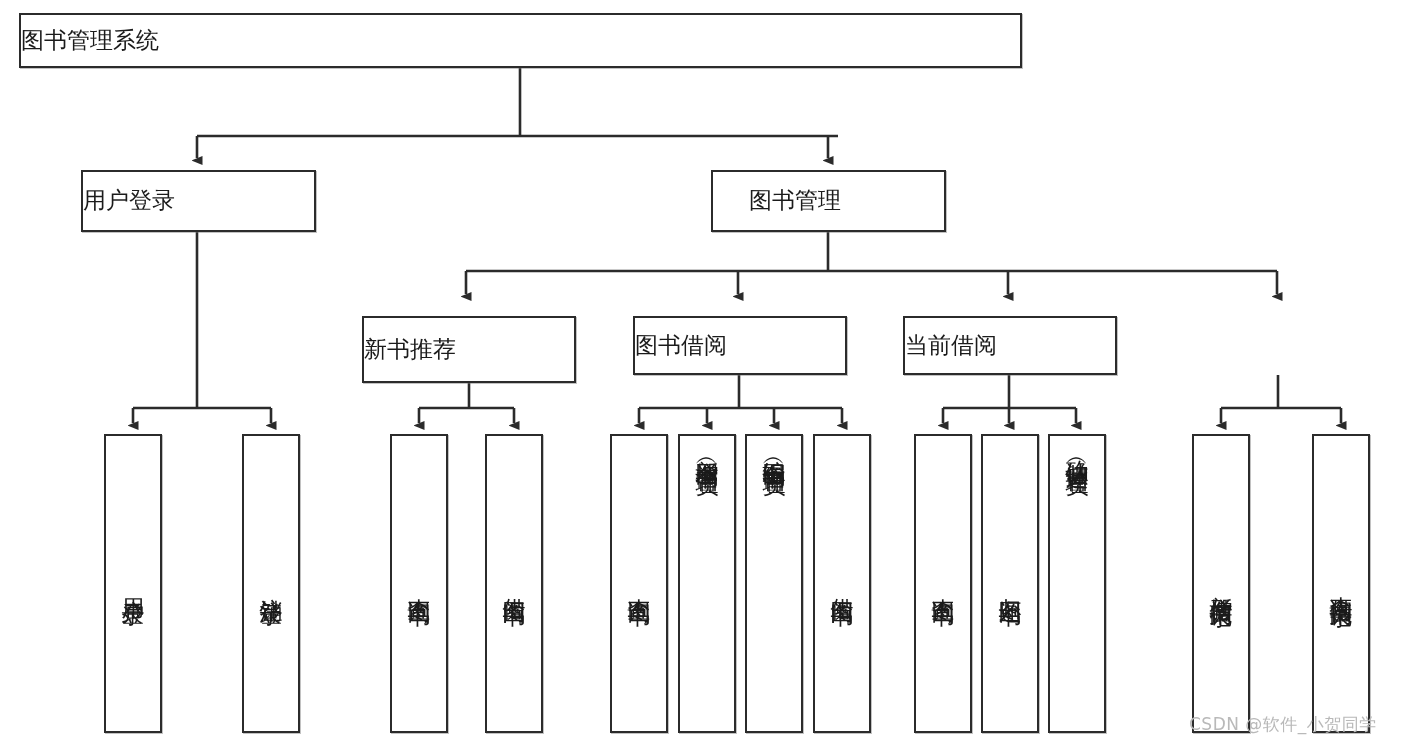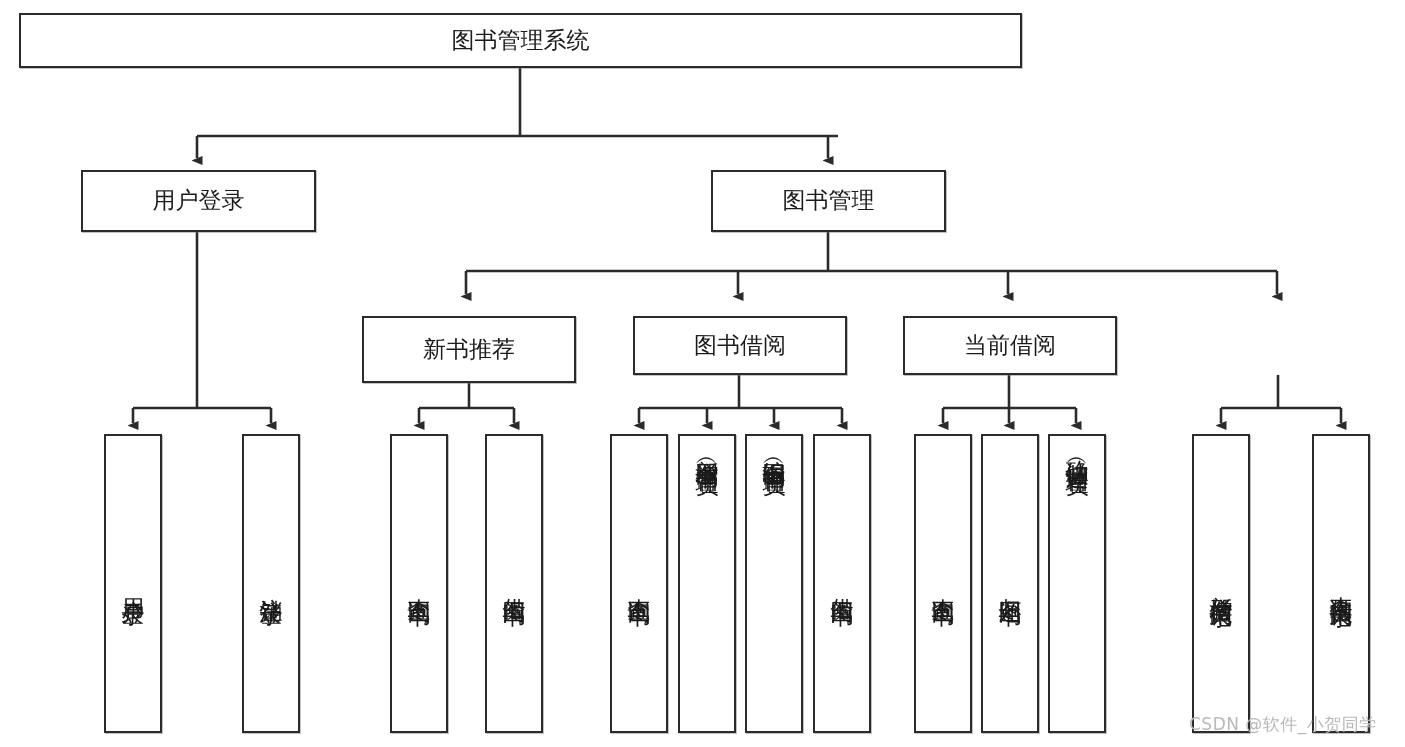--- a/index.html
+++ b/index.html
@@ -25,21 +25,21 @@
     height: 747px;
     pointer-events: none;
   }
   .node {
     position: absolute;
     box-sizing: border-box;
     background: #ffffff;
     border: 2px solid #2b2b2b;
     display: flex;
     align-items: center;
-    justify-content: center;
+    justify-content: flex-start;
     box-shadow: 1px 1px 0 rgba(120,120,120,0.45);
   }
   .node-label {
     color: #1b1b1b;
     line-height: 1.18;
     text-align: center;
     white-space: pre;
   }
   .node.horiz .node-label {
     font-size: 23px;
@@ -127,21 +127,21 @@
     </g>
   </svg>
 
   <div class="node root horiz" style="left:19px; top:13px; width:1003px; height:55px;">
     <span class="node-label">图书管理系统</span>
   </div>
 
   <div class="node horiz" style="left:81px; top:170px; width:235px; height:62px;">
     <span class="node-label">用户登录</span>
   </div>
-  <div class="node horiz" style="left:711px; top:170px; width:235px; height:62px;">
+  <div class="node horiz" style="left:711px; top:170px; width:235px; height:62px;padding-left:36px;">
     <span class="node-label">图书管理</span>
   </div>
 
   <div class="node horiz" style="left:362px; top:316px; width:214px; height:67px;">
     <span class="node-label">新书推荐</span>
   </div>
   <div class="node horiz" style="left:903px; top:316px; width:214px; height:59px;">
     <span class="node-label">当前借阅</span>
   </div>
   <div class="node horiz" style="left:633px; top:316px; width:214px; height:59px;">

